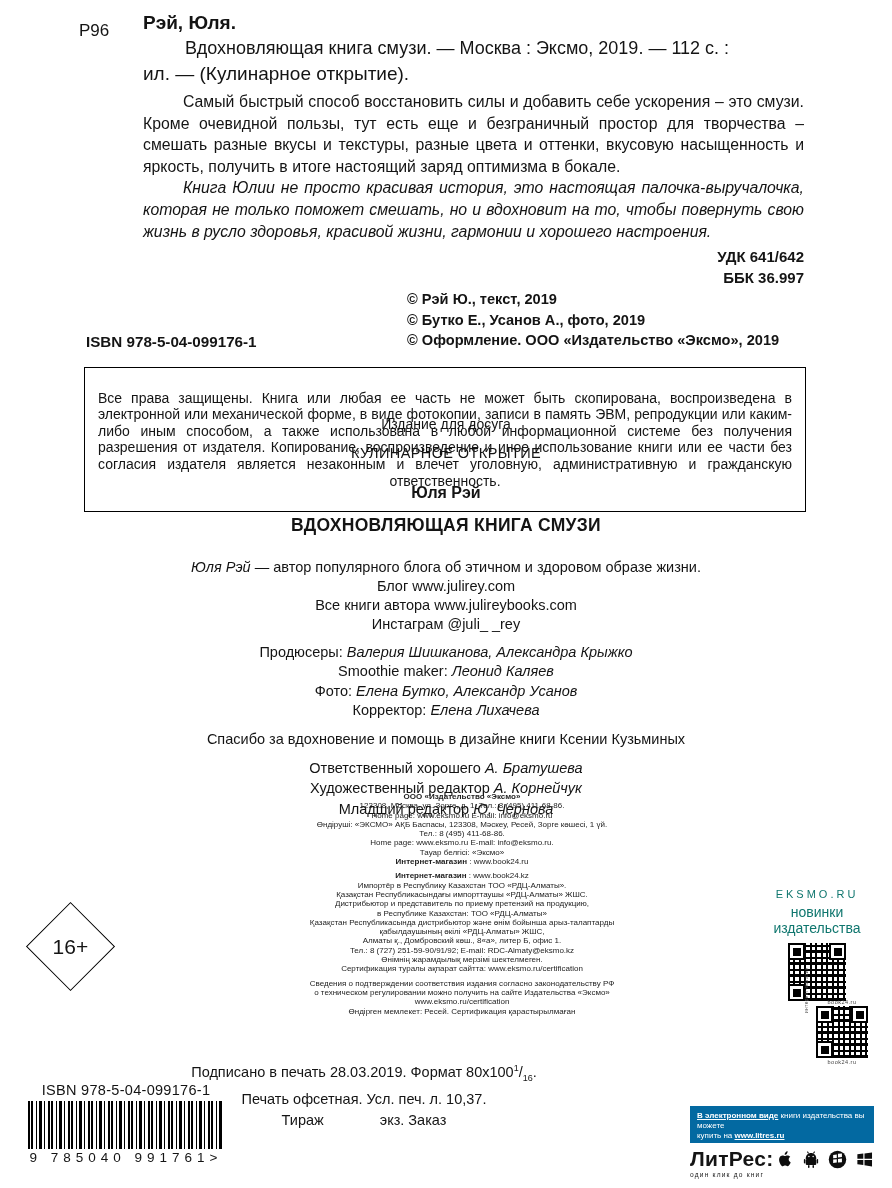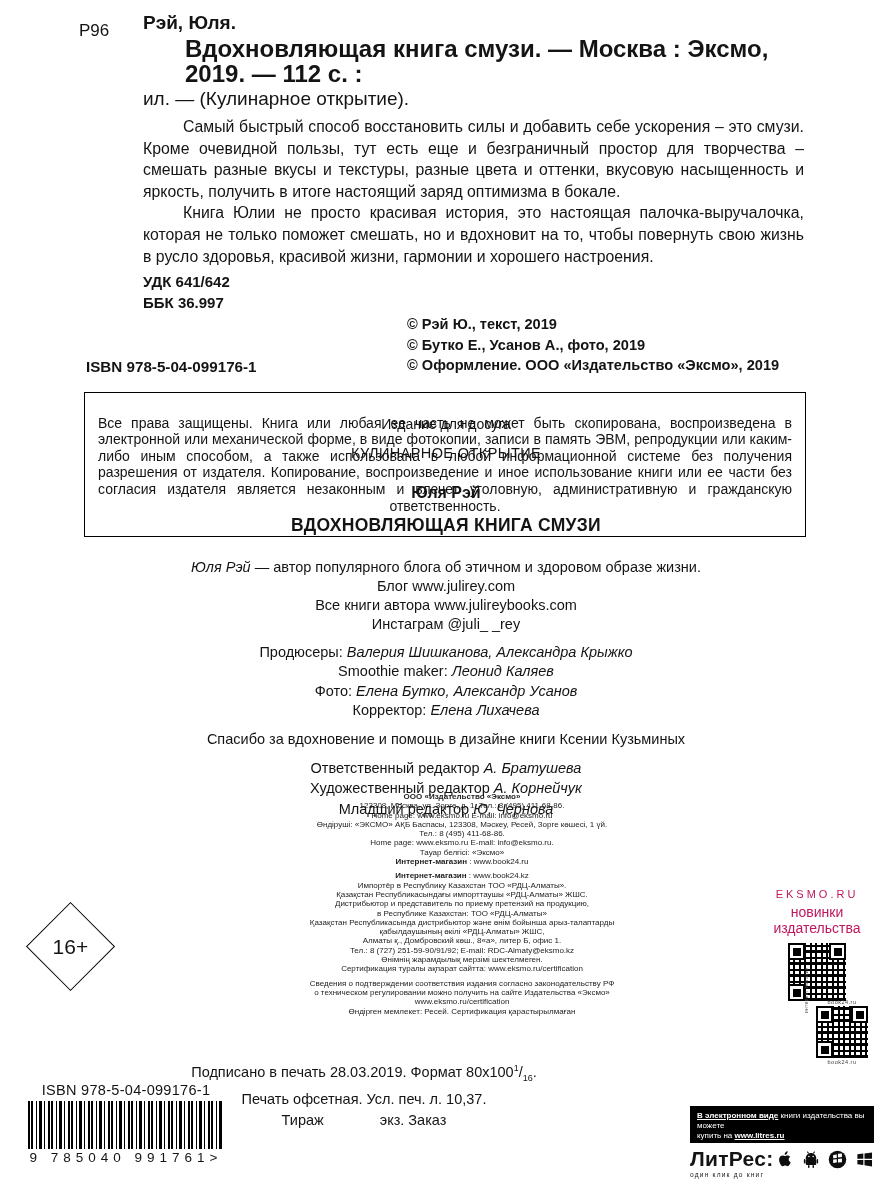--- a/index.html
+++ b/index.html
@@ -5,24 +5,24 @@
   html,body{margin:0;padding:0;background:#e8e8e8;}
   .page{
     position:relative;width:892px;height:1188px;margin:0 auto;background:#ffffff;
     color:#141414;font-family:"Liberation Sans","DejaVu Sans",sans-serif;overflow:hidden;
   }
   
   .sec-top{position:absolute;top:0;left:0;right:0;}
   .bib{position:relative;margin:10px 88px 16px 143px;}
   .author-head{font-weight:bold;font-size:19px;line-height:26px;}
   .bib-code{position:absolute;left:-64px;top:11px;font-size:17px;}
-  .entry1{font-size:24px;line-height:25px;padding-left:42px;font-weight:bold;}
+  .entry1{font-size:18px;line-height:25px;padding-left:42px;}
   .entry2{font-size:19px;line-height:25px;}
   .annot{margin-top:5px;font-size:15.8px;line-height:21.6px;text-align:justify;text-indent:40px;}
-  .udkbbk{margin-top:4px;text-align:left;font-weight:bold;font-size:15px;line-height:21px;}
+  .udkbbk{margin-top:4px;text-align:right;font-weight:bold;font-size:15px;line-height:21px;}
   .cr-row{position:relative;margin-top:1px;}
   .cr-block{margin-left:264px;font-weight:bold;font-size:14.6px;line-height:20.5px;}
   .isbn-line{position:absolute;left:-57px;bottom:1px;font-weight:bold;font-size:15.2px;}
   .rights-box{
     margin:15px 86px 0 84px;border:1.5px solid #000;padding:22px 13px;
     font-size:14px;line-height:16.6px;text-align:justify;text-align-last:center;
   }
   
   .sec-center{position:absolute;top:416px;left:0;width:892px;text-align:center;}
   .edition-type{font-size:14px;}
@@ -50,59 +50,59 @@
   .badge16{position:absolute;left:39px;top:915px;width:61px;height:61px;border:1.5px solid #000;
     transform:rotate(45deg);display:flex;align-items:center;justify-content:center;}
   .badge16 span{transform:rotate(-45deg);font-size:21px;}
   
   .barcode{position:absolute;left:28px;top:1082px;width:196px;text-align:center;}
   .barcode-isbn{font-size:14.5px;letter-spacing:.3px;}
   .barcode-bars{margin-top:3px;height:48px;
     background:repeating-linear-gradient(90deg,#000 0 2px,#fff 2px 3px,#000 3px 5px,#fff 5px 8px,#000 8px 9px,#fff 9px 11px,#000 11px 14px,#fff 14px 16px,#000 16px 17px,#fff 17px 20px);}
   .barcode-digits{margin-top:1px;font-size:13.5px;letter-spacing:5px;white-space:nowrap;}
   
-  .eksmo-block{position:absolute;left:752px;top:888px;width:130px;text-align:center;color:#be185d;}
+  .eksmo-block{position:absolute;left:752px;top:888px;width:130px;text-align:center;color:#0f766e;}
   .eksmo-site{font-size:11px;letter-spacing:3px;}
   .eksmo-sub{margin-top:4px;font-size:14px;}
   .qr{position:relative;background:
       repeating-linear-gradient(0deg,#000 0 3px,transparent 3px 6px,#000 6px 8px,transparent 8px 12px),
       repeating-linear-gradient(90deg,#000 0 2px,#fff 2px 5px,#000 5px 7px,#fff 7px 11px);}
   .qr .f{position:absolute;width:13px;height:13px;border:2.5px solid #000;background:#fff;}
   .qr .f::after{content:"";position:absolute;inset:2.5px;background:#000;}
   .qr .tl{left:0;top:0}.qr .tr{right:0;top:0}.qr .bl{left:0;bottom:0}
   .qr1{width:58px;height:58px;margin:7px auto 0;}
   
   .book24-block{position:absolute;left:806px;top:999px;width:72px;text-align:center;color:#444;}
   .book24-label{font-size:5.5px;letter-spacing:.5px;}
   .qr2{width:52px;height:52px;margin:1px auto;}
   .book24-side{position:absolute;left:-2px;top:14px;font-size:4.8px;letter-spacing:.4px;
     transform:rotate(-90deg);transform-origin:left top;white-space:nowrap;}
   
-  .litres-bar{position:absolute;left:690px;top:1106px;width:184px;height:37px;background:#000000;
+  .litres-bar{position:absolute;left:690px;top:1106px;width:184px;height:37px;background:#0369a1;
     color:#fff;font-size:8px;line-height:10px;padding:5px 7px;box-sizing:border-box;text-align:left;}
   .litres-bar .u{font-weight:bold;text-decoration:underline;}
   .litres-logo{position:absolute;left:690px;top:1147px;text-align:left;}
   .litres-name{font-size:21px;font-weight:bold;letter-spacing:.3px;text-align:center;}
   .litres-tag{font-size:6.6px;letter-spacing:1.2px;color:#222;}
   .store-icons{position:absolute;left:776px;top:1149px;display:flex;gap:8px;align-items:center;}
   .store-icons svg{display:block;}
 </style>
 </head>
 <body>
 
 <div class="page">
 
   <div class="sec-top">
     <div class="bib">
       <div class="author-head">Рэй, Юля.</div>
       <div class="bib-code">Р96</div>
       <div class="entry1">Вдохновляющая книга смузи. — Москва : Эксмо, 2019. — 112 с. :</div>
       <div class="entry2">ил. — (Кулинарное открытие).</div>
       <div class="annot">Самый быстрый способ восстановить силы и добавить себе ускорения – это смузи. Кроме очевидной пользы, тут есть еще и безграничный простор для творчества – смешать разные вкусы и текстуры, разные цвета и оттенки, вкусовую насыщенность и яркость, получить в итоге настоящий заряд оптимизма в бокале.</div>
-      <div class="annot" style="margin-top:0;">Книга Юлии не просто красивая история, это настоящая палочка-выручалочка, которая не только поможет смешать, но и вдохновит на то, чтобы повернуть свою жизнь в русло здоровья, красивой жизни, гармонии и хорошего настроения.</div>
+      <div class="annot" style="margin-top:0;font-style:italic;">Книга Юлии не просто красивая история, это настоящая палочка-выручалочка, которая не только поможет смешать, но и вдохновит на то, чтобы повернуть свою жизнь в русло здоровья, красивой жизни, гармонии и хорошего настроения.</div>
       <div class="udkbbk">
         <div>УДК 641/642</div>
         <div>ББК 36.997</div>
       </div>
       <div class="cr-row">
         <div class="cr-block">
             <div>© Рэй Ю., текст, 2019</div>
             <div>© Бутко Е., Усанов А., фото, 2019</div>
             <div>© Оформление. ООО «Издательство «Эксмо», 2019</div>
           </div>
@@ -128,21 +128,21 @@
     <div class="credits">
       <div><span>Продюсеры: </span><span class="it">Валерия Шишканова, Александра Крыжко</span></div>
       <div><span>Smoothie maker: </span><span class="it">Леонид Каляев</span></div>
       <div><span>Фото: </span><span class="it">Елена Бутко, Александр Усанов</span></div>
       <div><span>Корректор: </span><span class="it">Елена Лихачева</span></div>
     </div>
 
     <div class="thanks">Спасибо за вдохновение и помощь в дизайне книги Ксении Кузьминых</div>
 
     <div class="editors">
-      <div><span>Ответственный редактор </span><span class="it">А. Братушева</span></div>
+      <div><span>Ответственный хорошего </span><span class="it">А. Братушева</span></div>
       <div><span>Художественный редактор </span><span class="it">А. Корнейчук</span></div>
       <div><span>Младший редактор </span><span class="it">Ю. Чернова</span></div>
     </div>
   </div>
 
   <div class="sec-imprint">
     <div class="imprint-head">ООО «Издательство «Эксмо»</div>
     <div>
         <div>123308, Москва, ул. Зорге, д. 1. Тел.: 8 (495) 411-68-86.</div>
         <div>Home page: www.eksmo.ru   E-mail: info@eksmo.ru</div>

